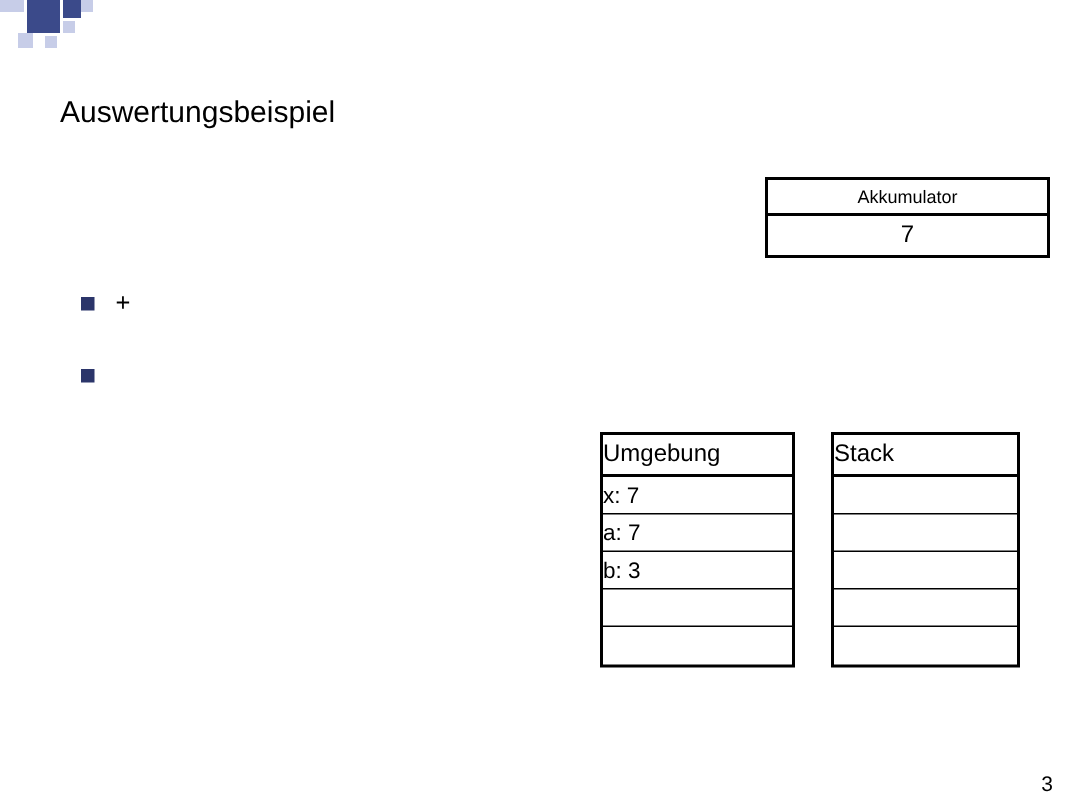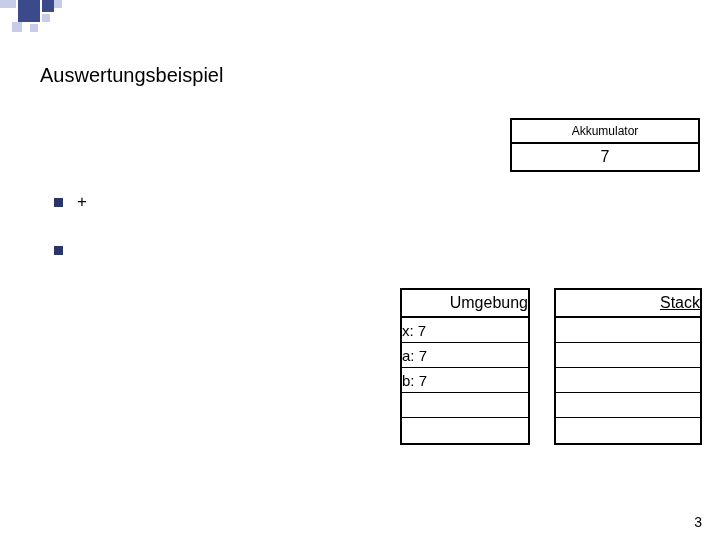--- a/index.html
+++ b/index.html
@@ -10,24 +10,24 @@
   .deco .light { position: absolute; background: #c7cde8; }
   .title { position: absolute; left: 40px; top: 64px; font-size: 20px; font-weight: 400; }
   .akk-box { position: absolute; left: 510px; top: 118px; width: 190px; border: 2px solid #000; background: #fff; }
   .akk-box .hdr { text-align: center; font-size: 12px; padding: 4px 0; border-bottom: 2px solid #000; }
   .akk-box .val { text-align: center; font-size: 16px; padding: 4px 0; }
   .bullets { position: absolute; left: 54px; top: 192px; width: 620px; }
   .bullet { display: flex; align-items: flex-start; margin-bottom: 28px; font-size: 17px; }
   .bullet .bmark { width: 9px; height: 9px; background: #2b356a; margin-top: 6px; margin-right: 14px; flex: 0 0 auto; }
   .tables { position: absolute; left: 400px; top: 288px; display: flex; gap: 24px; }
   .tbl { width: 130px; border: 2px solid #000; background: #fff; }
-  .tbl .hdr { text-align: right; font-size: 16px; padding: 4px 0; border-bottom: 2px solid #000; }
+  .tbl .hdr { text-align: left; font-size: 16px; padding: 4px 0; border-bottom: 2px solid #000; }
   .tbl .row { height: 25px; border-bottom: 1px solid #000; text-align: left; font-size: 15px; line-height: 25px; }
   .tbl .row:last-child { border-bottom: none; }
-  .tbl-stack { width: 148px; text-decoration: underline; }
+  .tbl-stack { width: 126px; }
   .page-num { position: absolute; right: 18px; bottom: 10px; font-size: 14px; }
 </style>
 </head>
 <body>
 
 <div class="slide">
 
   <div class="deco">
     <div class="big" style="left:18px; top:0; width:22px; height:22px;"></div>
     <div class="big" style="left:42px; top:0; width:12px; height:12px;"></div>
@@ -53,21 +53,21 @@
     <div class="bullet">
       <div class="bmark"></div>
     </div>
   </div>
 
   <div class="tables">
     <div class="tbl">
       <div class="hdr">Umgebung</div>
       <div class="row">x: 7</div>
       <div class="row">a: 7</div>
-      <div class="row">b: 7</div>
+      <div class="row">b: 3</div>
       <div class="row"></div>
       <div class="row"></div>
     </div>
     <div class="tbl tbl-stack">
       <div class="hdr">Stack</div>
       <div class="row"></div>
       <div class="row"></div>
       <div class="row"></div>
       <div class="row"></div>
       <div class="row"></div>

